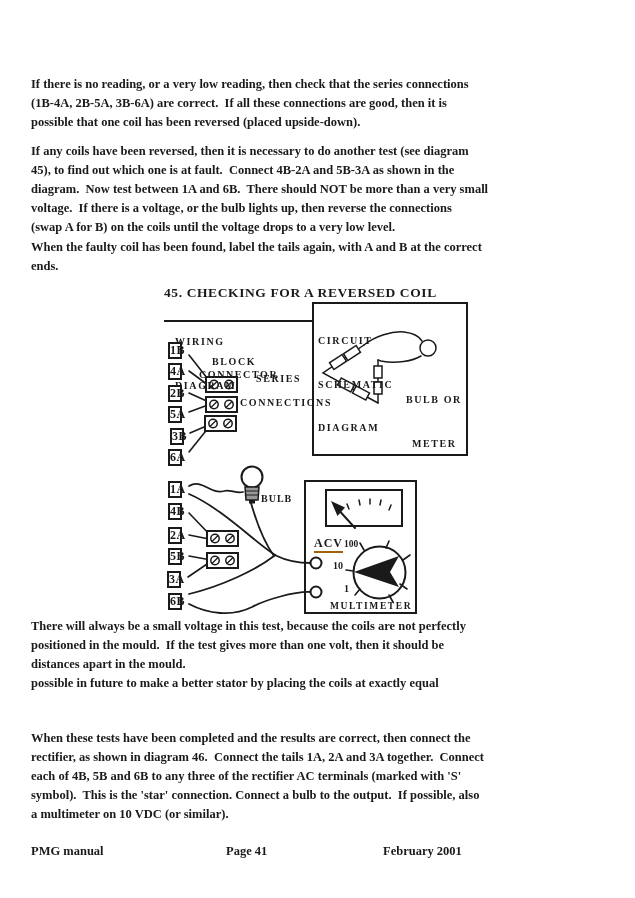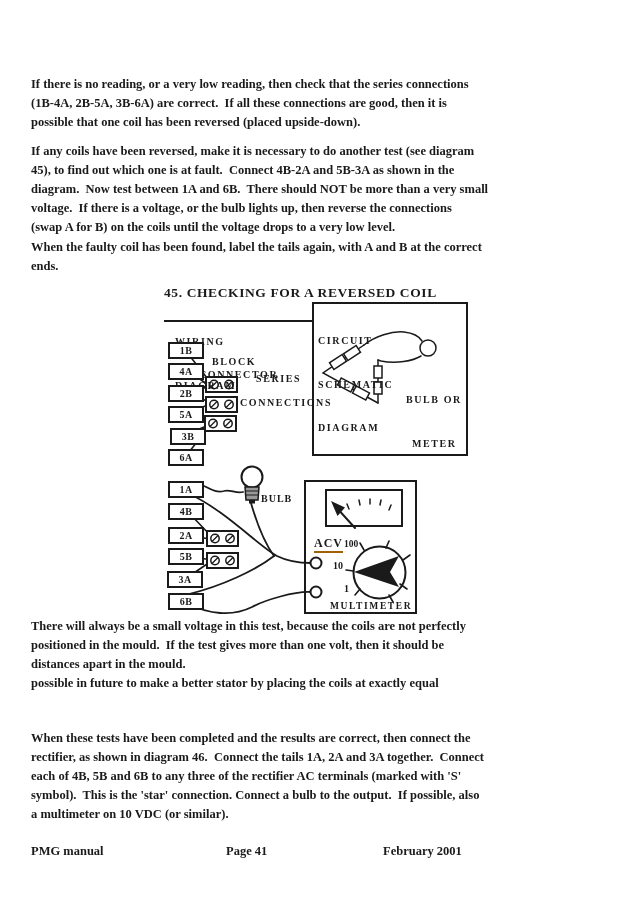--- a/index.html
+++ b/index.html
@@ -17,23 +17,23 @@
   .para div{white-space:pre;}
   .footer-item{position:absolute;font-size:12.5px;white-space:pre;text-align:right;}
   .fig-title{
     position:absolute;left:164px;top:285px;
     font-size:13.5px;letter-spacing:.6px;
     border-bottom:2px solid #1a1a1a;padding-bottom:19px;white-space:pre;
   }
   .fig-label{position:absolute;font-size:10px;letter-spacing:1.6px;line-height:14.5px;white-space:pre;}
   .fig-box{position:absolute;border:2px solid #1a1a1a;background:#fff;box-sizing:border-box;z-index:1;}
   .tbox{
-    position:absolute;width:36px;height:17px;box-sizing:border-box;
+    position:absolute;width:14px;height:17px;box-sizing:border-box;
     border:2px solid #1a1a1a;background:#fff;z-index:10;
-    font-size:10px;line-height:13px;text-align:center;letter-spacing:.5px;
+    font-size:12px;line-height:13px;text-align:center;letter-spacing:.5px;
   }
   .fig-svg{position:absolute;left:0;top:285px;z-index:5;}
   .lbl{z-index:10;}
   .acv{
     position:absolute;left:314px;top:536px;z-index:10;
     font-size:12px;letter-spacing:1px;border-bottom:2px solid #a16207;white-space:pre;
   }
   .dial-num{position:absolute;z-index:10;font-size:10px;white-space:pre;}
 </style>
 </head>
@@ -41,21 +41,21 @@
 
 <div class="page">
 
   <div class="para" style="top:75px">
     <div>If there is no reading, or a very low reading, then check that the series connections</div>
     <div>(1B-4A, 2B-5A, 3B-6A) are correct.  If all these connections are good, then it is</div>
     <div>possible that one coil has been reversed (placed upside-down).</div>
   </div>
 
   <div class="para" style="top:142px">
-    <div>If any coils have been reversed, make it is necessary to do another test (see diagram</div>
+    <div>If any coils have been reversed, then it is necessary to do another test (see diagram</div>
     <div>45), to find out which one is at fault.  Connect 4B-2A and 5B-3A as shown in the</div>
     <div>diagram.  Now test between 1A and 6B.  There should NOT be more than a very small</div>
     <div>voltage.  If there is a voltage, or the bulb lights up, then reverse the connections</div>
     <div>(swap A for B) on the coils until the voltage drops to a very low level.</div>
   </div>
 
   <div class="para" style="top:238px">
     <div>When the faulty coil has been found, label the tails again, with A and B at the correct</div>
     <div>ends.</div>
   </div>

